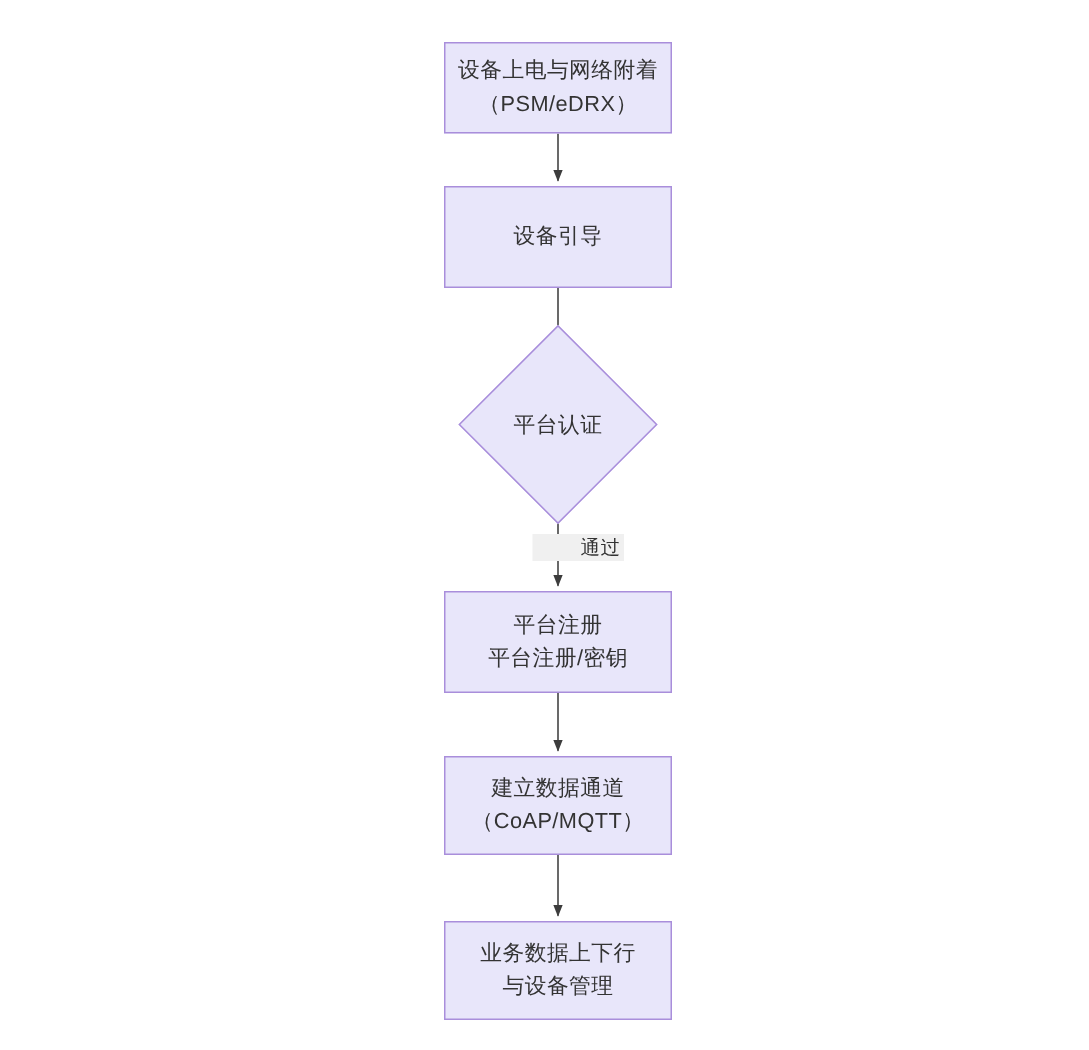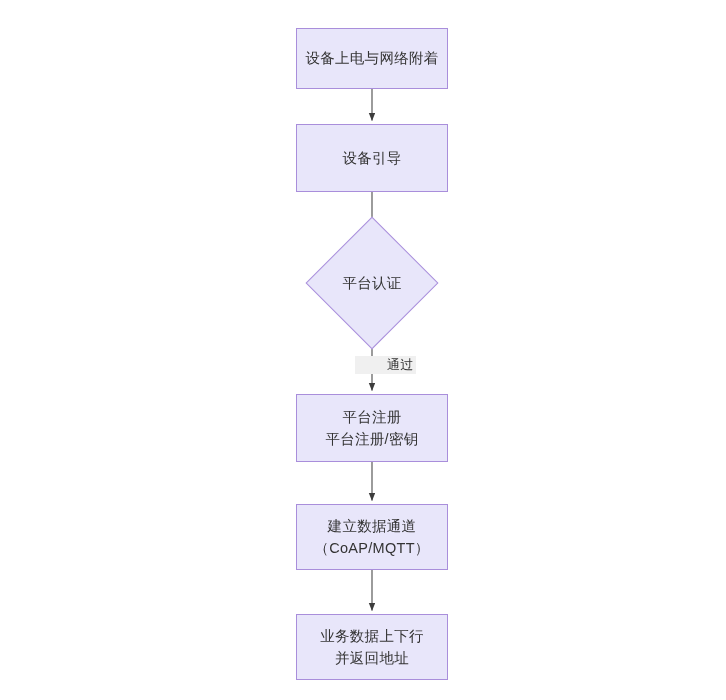--- a/index.html
+++ b/index.html
@@ -100,20 +100,21 @@
     <g>
       <line x1="372" y1="450" x2="372" y2="488.5" stroke="#4a4a4a" stroke-width="1.1" marker-end="url(#arrowhead)"></line>
     </g>
     <g>
       <line x1="372" y1="558" x2="372" y2="598.5" stroke="#4a4a4a" stroke-width="1.1" marker-end="url(#arrowhead)"></line>
     </g>
   </svg>
 
   <div class="node" style="left:296px; top:16px; width:152px; height:61px;">
     <span class="node-line">设备上电与网络附着</span>
+    <span class="node-line">（PSM/eDRX）</span>
   </div>
 
   <div class="node" style="left:296px; top:112px; width:152px; height:68px;">
     <span class="node-line">设备引导</span>
   </div>
 
   <div class="node-decision" style="left:325px; top:224px; width:94px; height:94px;"></div>
   <div class="decision-label" style="left:325px; top:224px; width:94px; height:94px;">平台认证</div>
 
   <div class="edge-label" style="left:355px; top:344px;padding-left:32px;">通过</div>
@@ -123,16 +124,16 @@
     <span class="node-line">平台注册/密钥</span>
   </div>
 
   <div class="node" style="left:296px; top:492px; width:152px; height:66px;">
     <span class="node-line">建立数据通道</span>
     <span class="node-line">（CoAP/MQTT）</span>
   </div>
 
   <div class="node" style="left:296px; top:602px; width:152px; height:66px;">
     <span class="node-line">业务数据上下行</span>
-    <span class="node-line">并返回地址</span>
+    <span class="node-line">与设备管理</span>
   </div>
 
 </div>
 
 </body></html>

